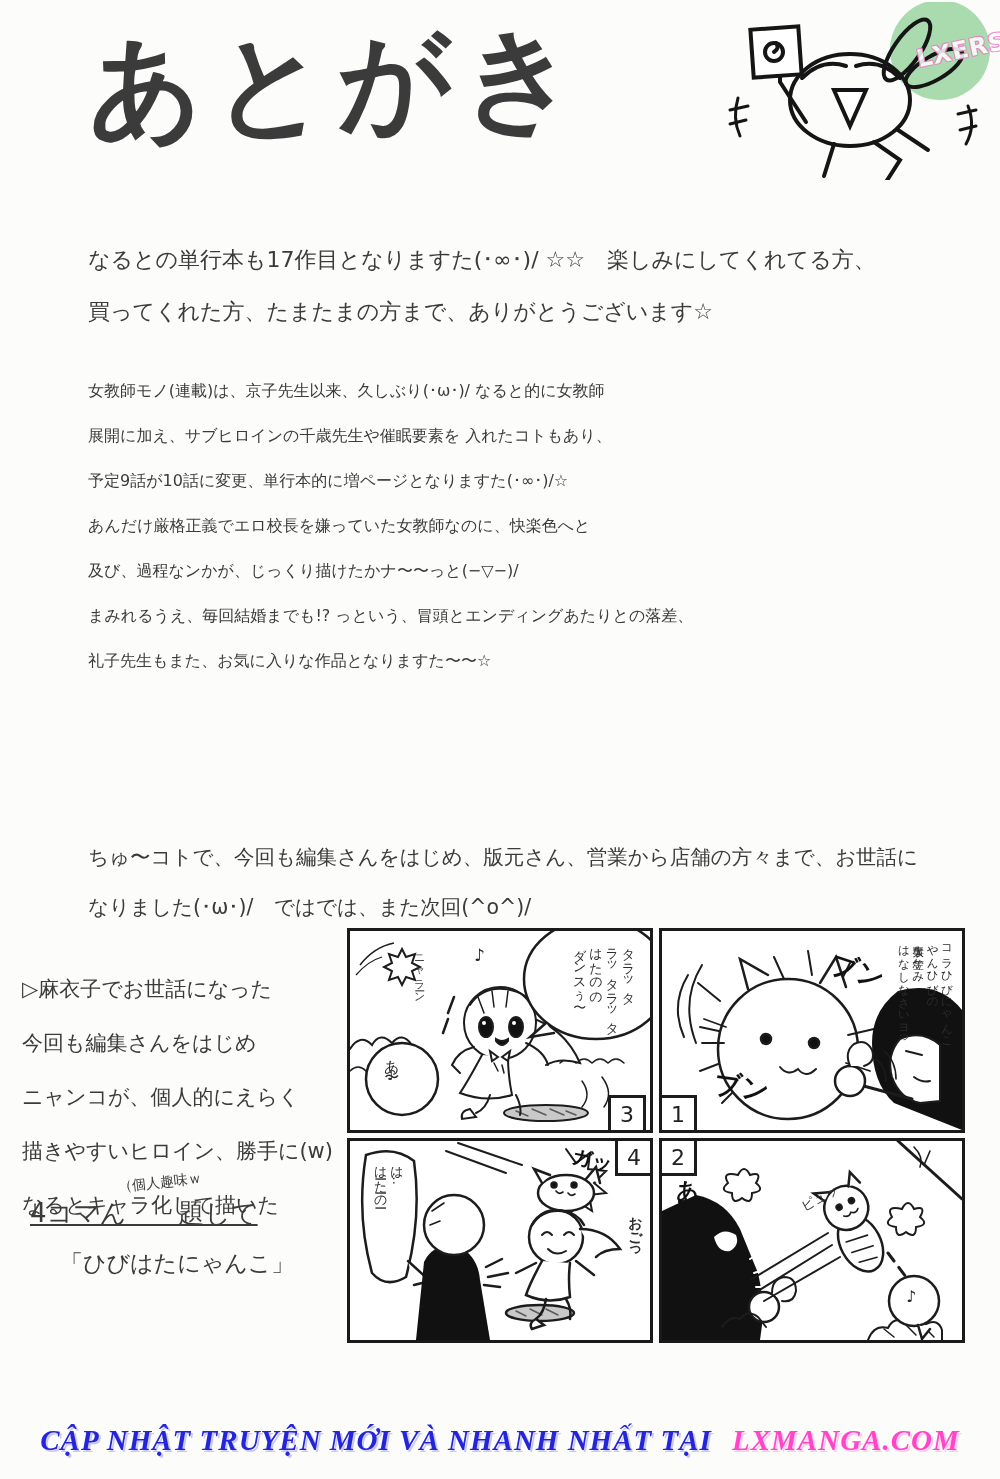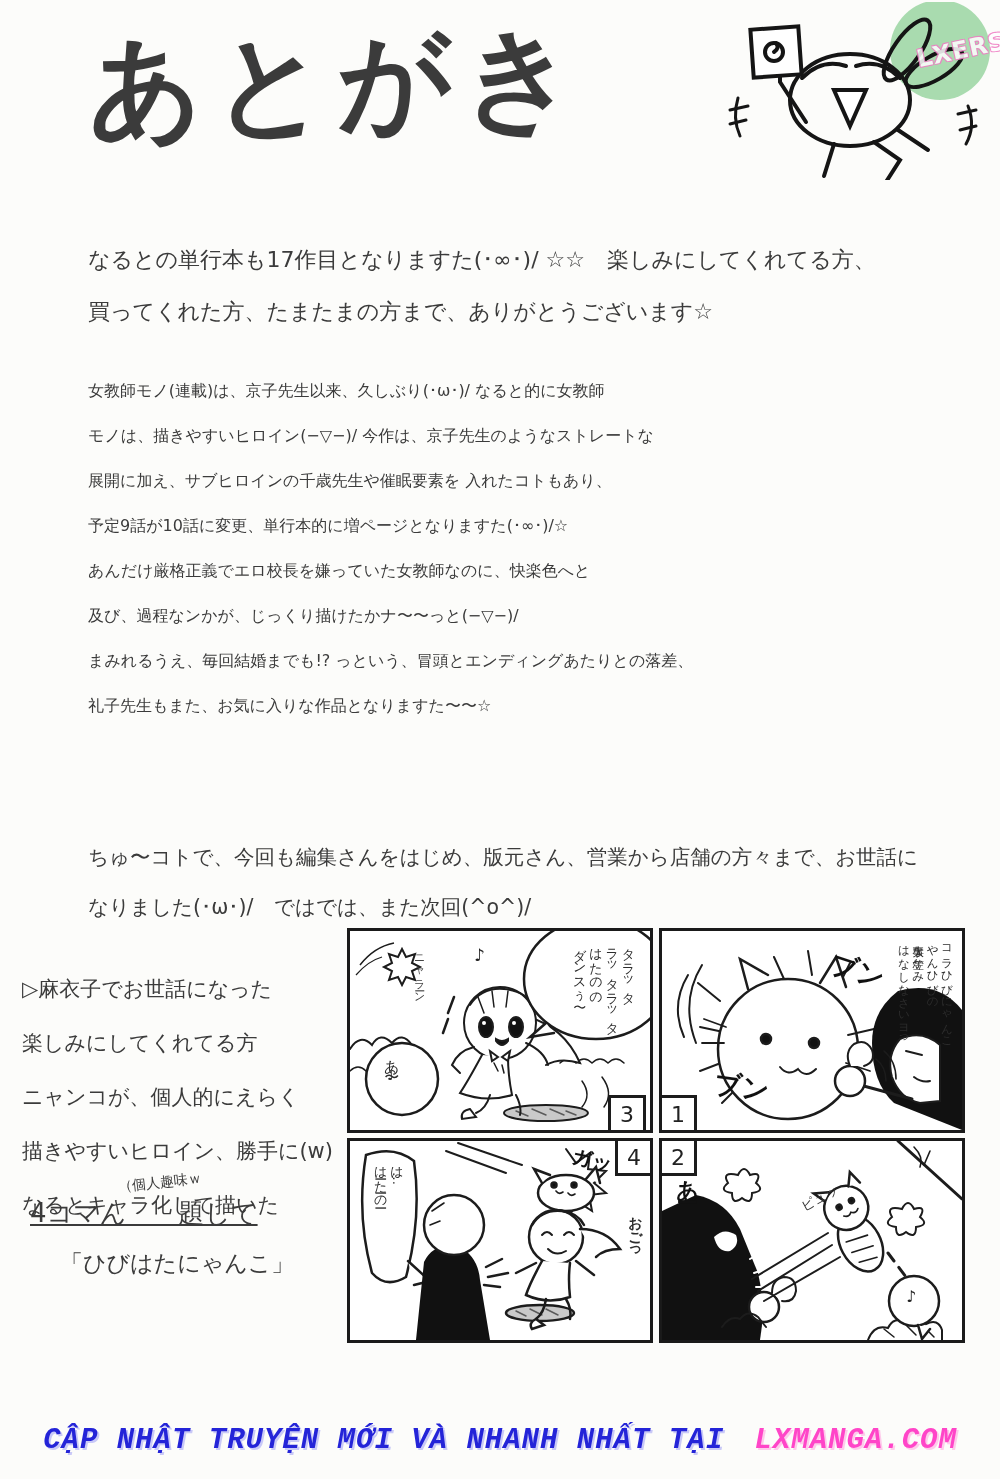--- a/index.html
+++ b/index.html
@@ -64,21 +64,21 @@
   .sfx-bun-b{position:absolute;left:52px;top:138px;font-size:27px;font-weight:bold;color:#111;transform:rotate(8deg);z-index:4;}
   .bubble4-text{left:22px;top:16px;height:150px;font-size:13px;}
   .sfx-gashi{position:absolute;left:222px;top:6px;font-size:20px;font-weight:bold;transform:rotate(12deg);color:#111;z-index:4;}
   .sfx-ogo{right:6px;top:66px;height:80px;font-size:14px;font-weight:bold;}
   .shout2{left:12px;top:24px;height:80px;font-size:22px;font-weight:bold;color:#111;}
   .sfx-pyu{position:absolute;left:138px;top:48px;font-size:13px;transform:rotate(-28deg);color:#333;z-index:4;}
   .note2{position:absolute;left:244px;top:146px;font-size:16px;color:#222;z-index:4;}
   
   .footer{
     left:0;top:1424px;width:1000px;text-align:center;
-    font-family:Liberation Mono, monospace;font-weight:bold;font-style:italic;
+    font-family:Liberation Serif, serif;font-weight:bold;font-style:italic;
     font-size:29px;letter-spacing:1px;white-space:nowrap;
   }
   .footer .f-blue{color:#2424d8;text-shadow:2px 2px 0 rgba(140,140,245,.45);}
   .footer .f-pink{color:#ff45c8;text-shadow:2px 2px 0 rgba(255,170,225,.6);margin-left:12px;}
 </style>
 </head>
 <body>
 
 <div class="abs page-title hand">あとがき</div>
 
@@ -120,37 +120,36 @@
 </svg>
 <div class="abs wm-text">LXERS</div>
 
 <div class="abs para1 hand">
   <div>なるとの単行本も17作目となりますた(･∞･)/ ☆☆　楽しみにしてくれてる方、</div>
   <div>買ってくれた方、たまたまの方まで、ありがとうございます☆</div>
 </div>
 
 <div class="abs para2 hand">
   <div>女教師モノ(連載)は、京子先生以来、久しぶり(･ω･)/ なると的に女教師</div>
-  <div>モノは、描きやすいヒロイン(−▽−)/ 今作は、京子先生のようなストレートな</div>
   <div>展開に加え、サブヒロインの千歳先生や催眠要素を 入れたコトもあり、</div>
   <div>予定9話が10話に変更、単行本的に増ページとなりますた(･∞･)/☆</div>
   <div>あんだけ厳格正義でエロ校長を嫌っていた女教師なのに、快楽色へと</div>
   <div>及び、過程なンかが、じっくり描けたかナ〜〜っと(−▽−)/</div>
   <div>まみれるうえ、毎回結婚までも!? っという、冒頭とエンディングあたりとの落差、</div>
   <div>礼子先生もまた、お気に入りな作品となりますた〜〜☆</div>
 </div>
 
 <div class="abs para3 hand">
   <div>ちゅ〜コトで、今回も編集さんをはじめ、版元さん、営業から店舗の方々まで、お世話に</div>
   <div>なりました(･ω･)/　ではでは、また次回(^o^)/</div>
 </div>
 
 <div class="abs sidecol hand">
   <div>▷麻衣子でお世話になった</div>
-  <div>楽しみにしてくれてる方</div>
+  <div>今回も編集さんをはじめ</div>
   <div>ニャンコが、個人的にえらく</div>
   <div>描きやすいヒロイン、勝手に(w)</div>
   <div>なるとキャラ化して描いた</div>
 </div>
 <div class="abs side-anno hand">（個人趣味ｗ</div>
 <div class="abs side-4koma hand">4コマん　　題して</div>
 <div class="abs side-nyanko hand">「ひびはたにゃんこ」</div>
 
 <div class="abs comic">
 

